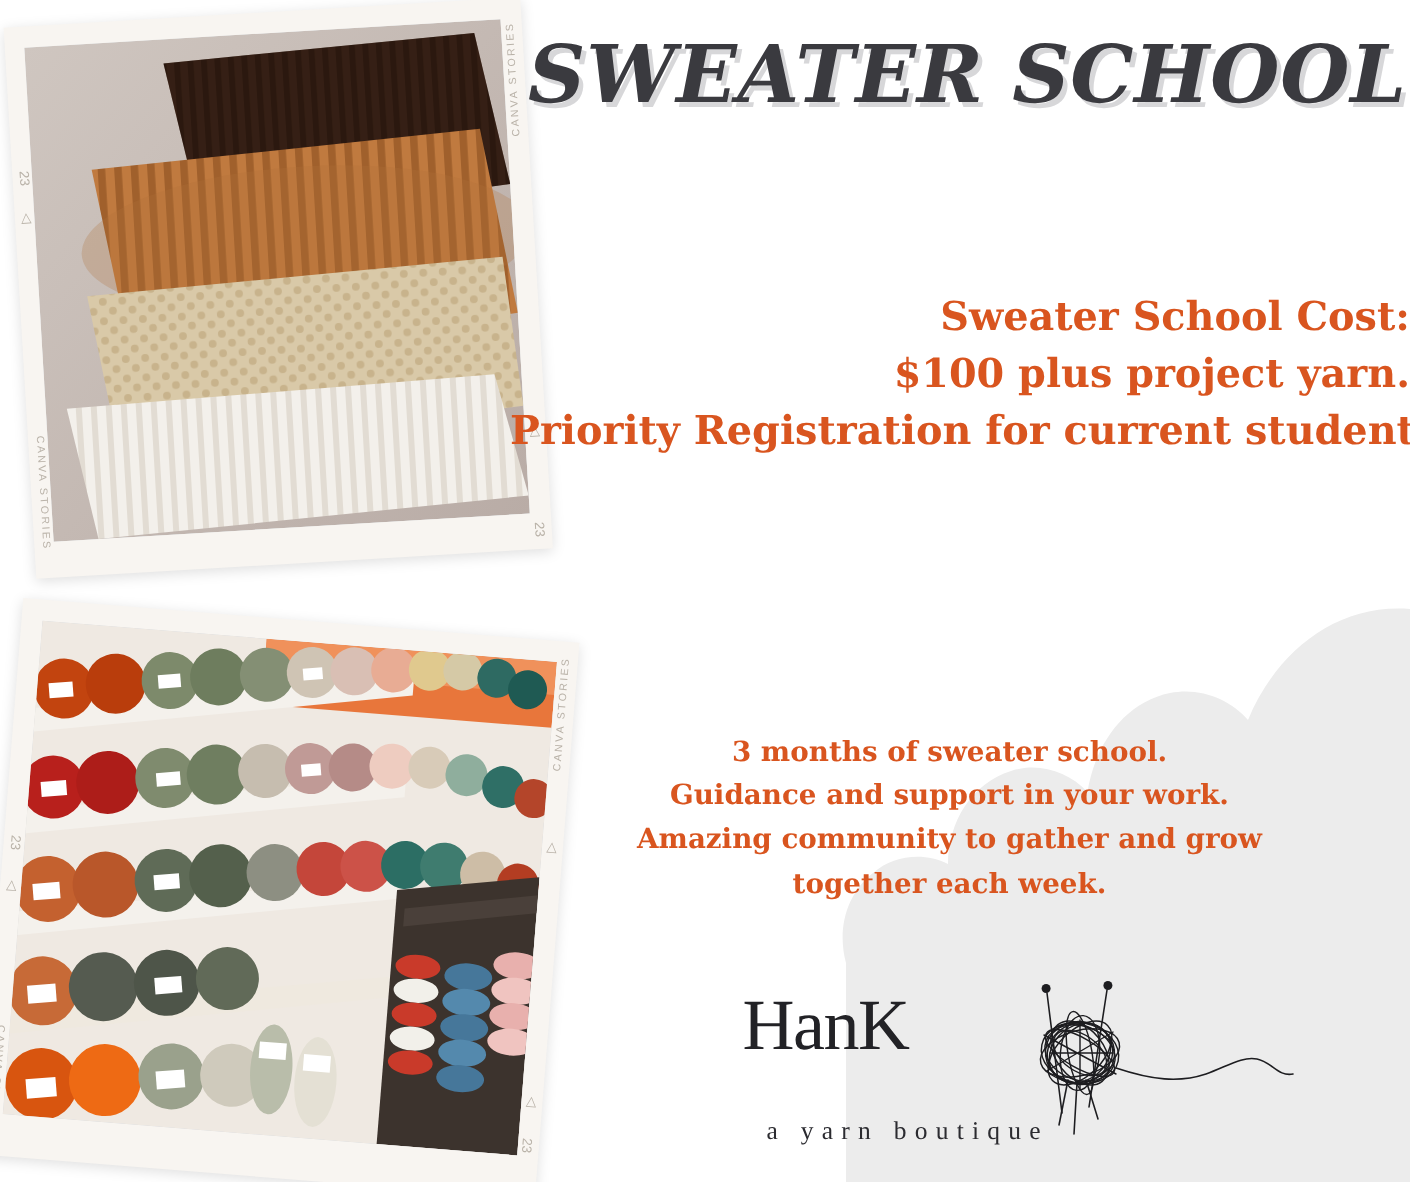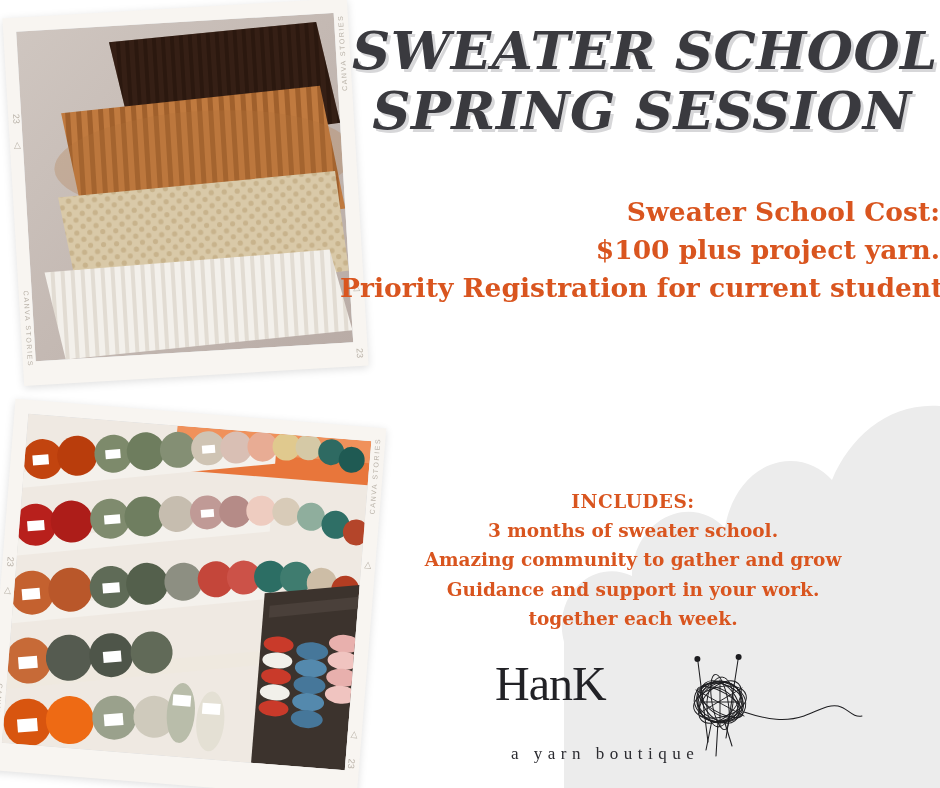--- a/index.html
+++ b/index.html
@@ -248,34 +248,32 @@
     <div class="wm vert" style="right:4px;top:10px;transform:rotate(180deg);">CANVA STORIES</div>
     <div class="wm vert tri" style="left:3px;top:158px;">23</div>
     <div class="wm tri" style="left:4px;top:186px;">△</div>
     <div class="wm tri" style="right:4px;top:132px;">△</div>
     <div class="wm vert tri" style="right:3px;bottom:30px;">23</div>
     <div class="wm tri" style="right:4px;bottom:60px;">△</div>
   </div>
 
   <div id="title-block">
     <div class="title-line">SWEATER SCHOOL</div>
-    <div class="title-line">SPRING SESSION</div>
   </div>
 
   <div id="cost-block">
     <div class="cost-line">Sweater School Cost:</div>
     <div class="cost-line">$100 plus project yarn.</div>
     <div class="cost-line">Priority Registration for current students</div>
   </div>
 
   <div id="includes-block">
-    <div class="inc-line head">INCLUDES:</div>
     <div class="inc-line">3 months of sweater school.</div>
+    <div class="inc-line">Guidance and support in your work.</div>
     <div class="inc-line">Amazing community to gather and grow</div>
-    <div class="inc-line">Guidance and support in your work.</div>
     <div class="inc-line">together each week.</div>
   </div>
 
   <div id="logo">
     <div class="wordmark">HanK</div>
     <div class="tagline">a yarn boutique</div>
     <svg class="yarnart" viewBox="0 0 200 120">
       <g stroke="#1d1d20" fill="none" stroke-width="1.05" stroke-linecap="round">
 
         <line x1="26" y1="96" x2="16" y2="16"></line>

